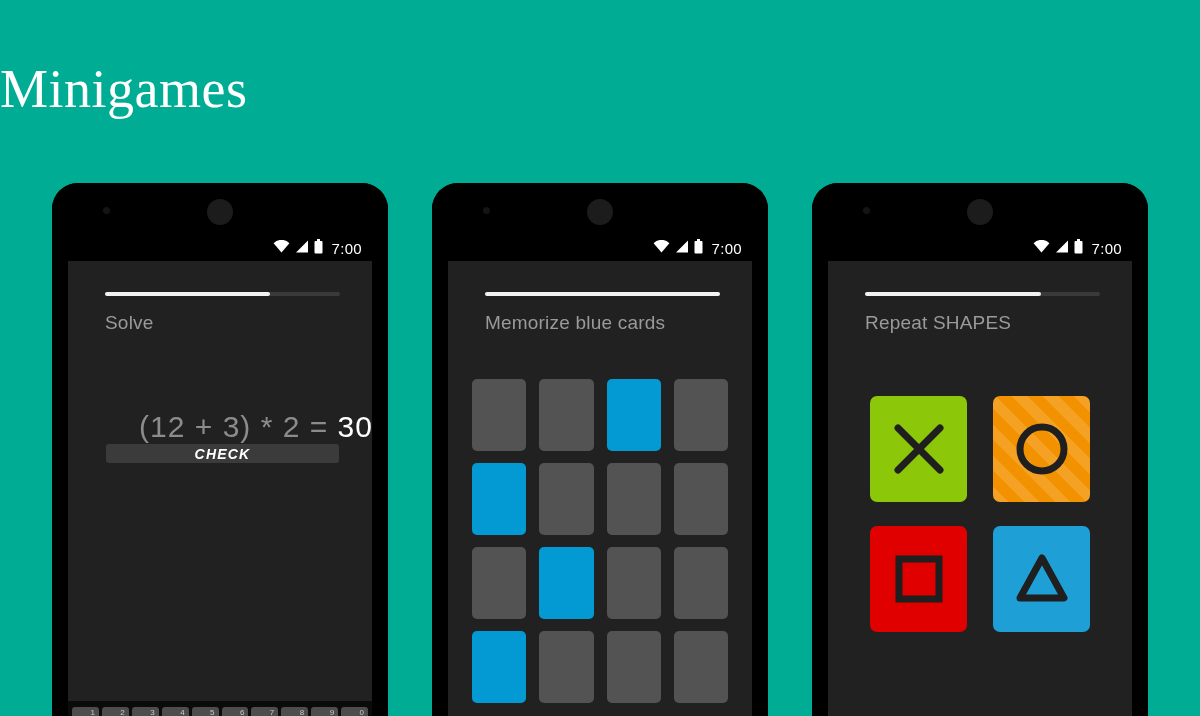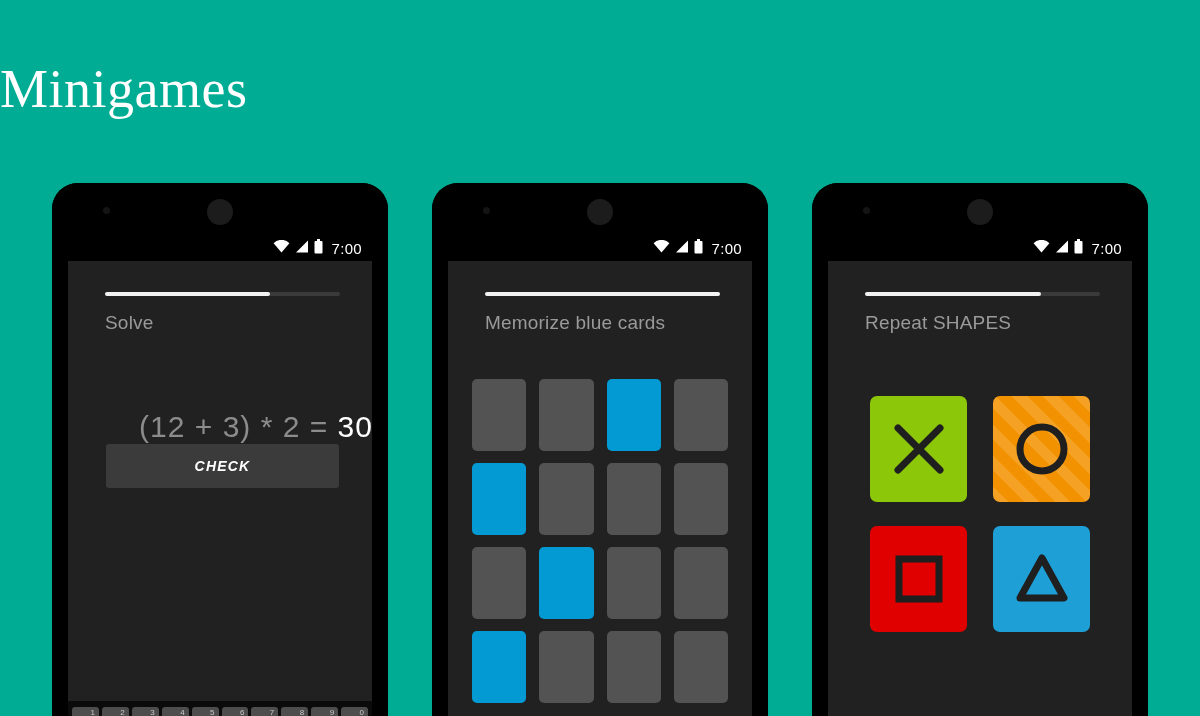--- a/index.html
+++ b/index.html
@@ -79,21 +79,21 @@
   }
 
   
   .equation{
     position:absolute;top:115px;left:0;width:100%;
     text-align:center;font-size:30px;color:#8c8c8c;
     letter-spacing:1px;white-space:pre;margin-left:8px;
   }
   .equation .answer{color:#ffffff;}
   .check-btn{
-    position:absolute;top:183px;left:38px;right:33px;height:44px;
+    position:absolute;top:183px;left:38px;right:33px;height:19px;
     background:#3b3b3b;border-radius:3px;border:none;
     color:#ffffff;font-size:14px;font-weight:bold;font-style:italic;
     letter-spacing:1.2px;cursor:pointer;
     display:flex;align-items:center;justify-content:center;
   }
 
   
   .keyboard{
     position:absolute;left:0;right:0;bottom:0;top:440px;
     background:#0b0b0b;

